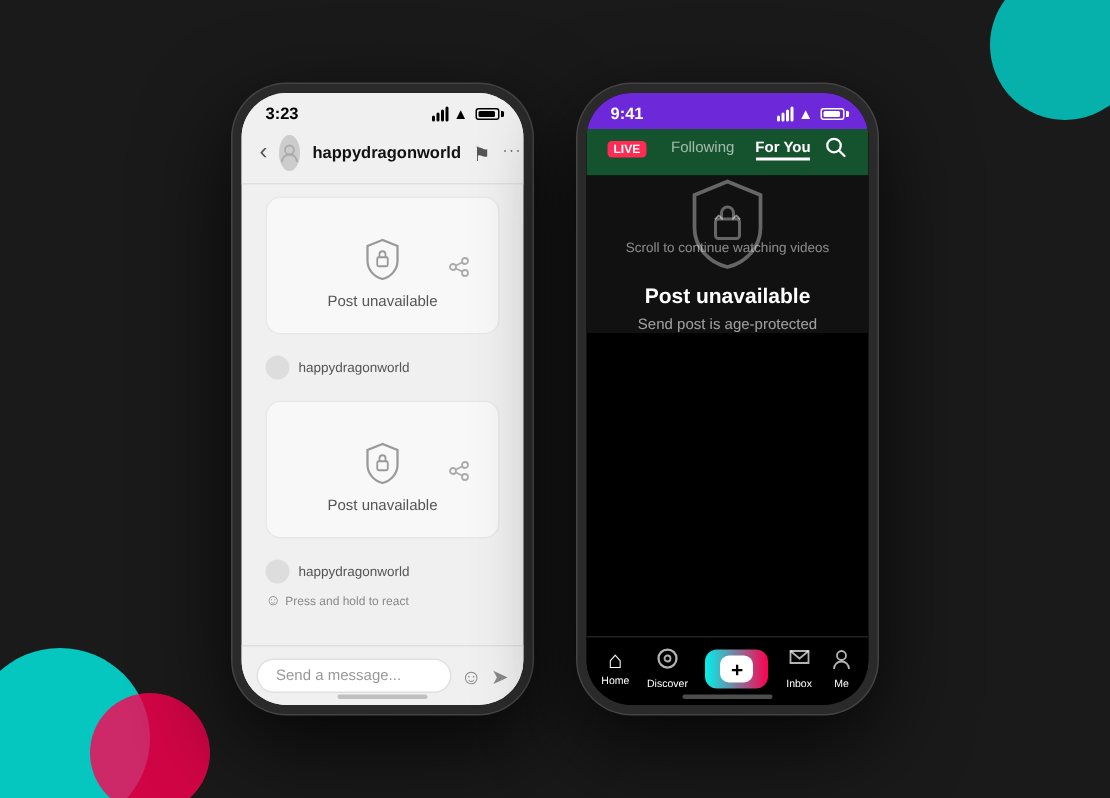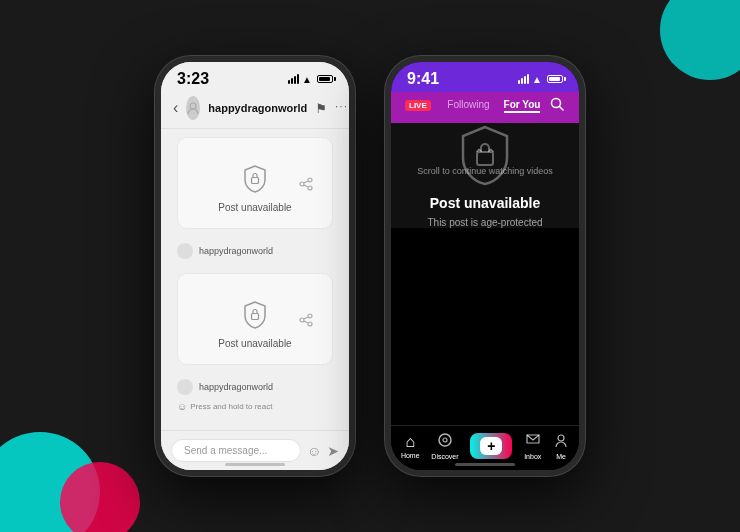--- a/index.html
+++ b/index.html
@@ -92,21 +92,21 @@
     }
     .status-bar-light {
       background: #f0f0f0;
       color: #000;
     }
     .status-bar-dark {
       background: #6d28d9;
       color: #fff;
     }
     .status-time {
-      font-size: 16px;
+      font-size: 11px;
       font-weight: 700;
     }
     .status-icons {
       display: flex;
       gap: 3px;
       align-items: center;
     }
     .signal-bars {
       display: flex;
       gap: 1px;
@@ -261,21 +261,21 @@
     .emoji-btn {
       font-size: 14px;
       color: #888;
     }
     .send-btn {
       font-size: 14px;
       color: #888;
     }
     
     .tiktok-header {
-      background: #a21caf;
+      background: #14532d;
       display: flex;
       align-items: center;
       padding: 4px 14px 8px;
       position: relative;
     }
     .live-badge {
       background: #fe2c55;
       color: #fff;
       font-size: 8px;
       font-weight: 700;
@@ -568,21 +568,21 @@
 
       <div class="tiktok-main-area">
         <div class="shield-lock-dark">
           <svg width="60" height="68" viewBox="0 0 60 68" fill="none">
             <path d="M30 4L8 13v22c0 12 9.2 23.2 22 26 12.8-2.8 22-14 22-26V13L30 4z" stroke="#666" stroke-width="2.5" fill="none"></path>
             <rect x="22" y="29" width="16" height="13" rx="2" stroke="#666" stroke-width="2" fill="none"></rect>
             <path d="M26 29v-4a4 4 0 018 0v4" stroke="#666" stroke-width="2"></path>
           </svg>
         </div>
         <div class="post-unavailable-title">Post unavailable</div>
-        <div class="post-unavailable-sub">This post is age-protected</div>
+        <div class="post-unavailable-sub">Send post is age-protected</div>
 
         <div class="scroll-hint">
           <span class="chevrons-up">⌃⌃</span>
           <span>Scroll to continue watching videos</span>
         </div>
       </div>
 
       <div class="tiktok-bottom-nav">
         <div class="nav-bottom-item">
           <span class="nav-bottom-icon">⌂</span>

